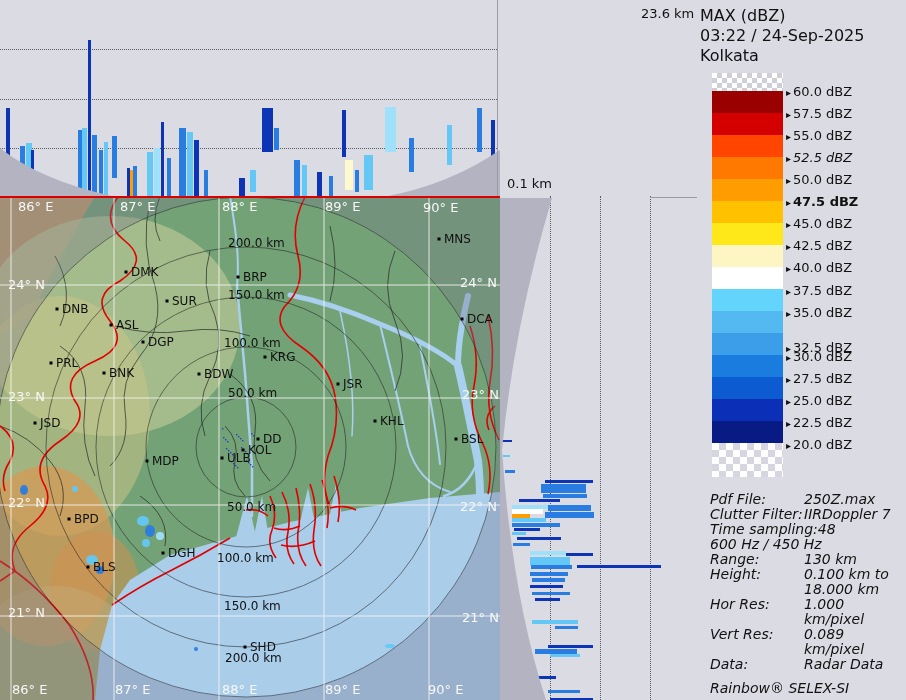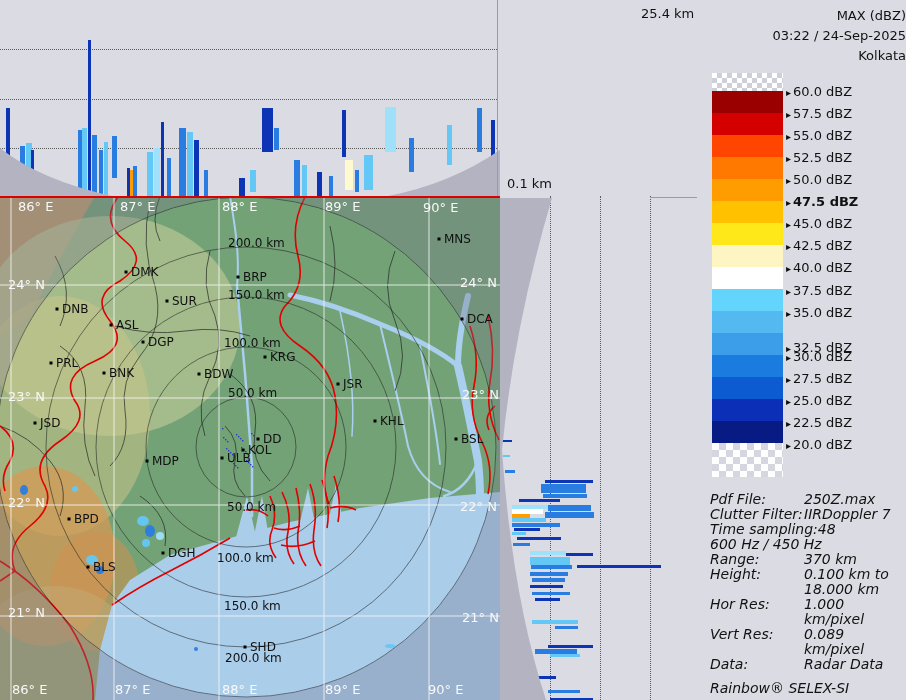--- a/index.html
+++ b/index.html
@@ -19,22 +19,22 @@
   #top-axis-label{left:641px;top:6px;}
   #right-axis-label{left:507px;top:176px;}
   .panel-edge-v{position:absolute;left:497px;top:0;width:1px;height:196px;background:#9a9aa8;}
   .panel-edge-h{position:absolute;left:650px;top:197px;width:47px;height:1px;background:#9a9aa8;}
   .curtain{position:absolute;left:0;top:0;pointer-events:none;}
 
   
   #map{position:absolute;left:0;top:196px;width:500px;height:504px;}
 
   
-  #title-block{position:absolute;left:700px;top:6px;width:206px;text-align:right;
-               font-size:13px;line-height:20px;}
+  #title-block{position:absolute;left:700px;top:6px;width:206px;text-align:left;
+               font-size:16px;line-height:20px;}
   #legend{position:absolute;left:700px;top:0;width:206px;height:700px;}
   #legend-colors{position:absolute;left:12px;top:73px;width:71px;}
   .legend-band{width:71px;height:22px;}
   .checker{background-color:#fff;
     background-image:linear-gradient(45deg,#cfcfda 25%,transparent 25%,transparent 75%,#cfcfda 75%),
                      linear-gradient(45deg,#cfcfda 25%,transparent 25%,transparent 75%,#cfcfda 75%);
     background-position:0 0,5px 5px;background-size:10px 10px;}
   .checker-big{background-color:#fff;
     background-image:linear-gradient(45deg,#d6d6e0 25%,transparent 25%,transparent 75%,#d6d6e0 75%),
                      linear-gradient(45deg,#d6d6e0 25%,transparent 25%,transparent 75%,#d6d6e0 75%);
@@ -97,21 +97,21 @@
       <div class="bar" style="left: 409px; width: 5px; top: 138px; height: 34px; background: rgb(42, 125, 224);"></div>
       <div class="bar" style="left: 447px; width: 5px; top: 125px; height: 40px; background: rgb(99, 200, 245);"></div>
       <div class="bar" style="left: 477px; width: 5px; top: 108px; height: 44px; background: rgb(42, 125, 224);"></div>
       <div class="bar" style="left: 491px; width: 4px; top: 120px; height: 40px; background: rgb(13, 52, 181);"></div>
       <svg class="curtain" width="500" height="196">
       <path d="M0,148 Q40,180 112,196 L0,196 Z" fill="#b3b3c2"></path>
       <path d="M388,196 Q450,184 500,150 L500,196 Z" fill="#b3b3c2"></path>
     </svg>
     <div class="panel-edge-v"></div>
   </div>
-  <div id="top-axis-label" class="axis-label">25.4 km</div>
+  <div id="top-axis-label" class="axis-label">23.6 km</div>
 
   <div id="right-panel">
       <div class="gridline-v" style="left: 150px;"></div>
       <div class="gridline-v" style="left: 100px;"></div>
       <div class="gridline-v" style="left: 50px;"></div>
     <div class="bar" style="top: 244px; height: 2px; left: 2px; width: 10px; background: rgb(13, 52, 181);"></div>
       <div class="bar" style="top: 259px; height: 2px; left: 3px; width: 7px; background: rgb(99, 200, 245);"></div>
       <div class="bar" style="top: 274px; height: 3px; left: 5px; width: 10px; background: rgb(42, 125, 224);"></div>
       <div class="bar" style="top: 284px; height: 3px; left: 45px; width: 48px; background: rgb(13, 52, 181);"></div>
       <div class="bar" style="top: 288px; height: 9px; left: 41px; width: 45px; background: rgb(42, 125, 224);"></div>
@@ -387,21 +387,21 @@
           <div class="legend-band" style="background: rgb(12, 91, 208);"></div>
           <div class="legend-band" style="background: rgb(12, 47, 184);"></div>
           <div class="legend-band" style="background: rgb(8, 26, 131);"></div>
         </div>
       <div class="legend-band checker-big" style="height:34px"></div>
     </div>
     <div id="legend-labels">
         <div class="legend-label" style="top: 91px;"><span class="legend-arrow">▸</span>60.0 dBZ</div>
         <div class="legend-label" style="top: 113.06px;"><span class="legend-arrow">▸</span>57.5 dBZ</div>
         <div class="legend-label" style="top: 135.12px;"><span class="legend-arrow">▸</span>55.0 dBZ</div>
-        <div class="legend-label" style="top: 157.18px;"><span class="legend-arrow">▸</span>52.5 dBZ</div>
+        <div class="legend-label" style="top: 157.18px; font-style: italic;"><span class="legend-arrow">▸</span>52.5 dBZ</div>
         <div class="legend-label" style="top: 179.24px;"><span class="legend-arrow">▸</span>50.0 dBZ</div>
         <div class="legend-label" style="top: 201.3px; font-weight: bold;"><span class="legend-arrow">▸</span>47.5 dBZ</div>
         <div class="legend-label" style="top: 223.36px;"><span class="legend-arrow">▸</span>45.0 dBZ</div>
         <div class="legend-label" style="top: 245.42px;"><span class="legend-arrow">▸</span>42.5 dBZ</div>
         <div class="legend-label" style="top: 267.48px;"><span class="legend-arrow">▸</span>40.0 dBZ</div>
         <div class="legend-label" style="top: 289.54px;"><span class="legend-arrow">▸</span>37.5 dBZ</div>
         <div class="legend-label" style="top: 311.6px;"><span class="legend-arrow">▸</span>35.0 dBZ</div>
         <div class="legend-label" style="top: 333.66px; margin-top: 13px;"><span class="legend-arrow">▸</span>32.5 dBZ</div>
         <div class="legend-label" style="top: 355.72px;"><span class="legend-arrow">▸</span>30.0 dBZ</div>
         <div class="legend-label" style="top: 377.78px;"><span class="legend-arrow">▸</span>27.5 dBZ</div>
@@ -423,21 +423,21 @@
         </div>
         <div class="meta-row">
           <div class="meta-label" style="width: auto;">Time sampling:</div>
           <div class="meta-value">48</div>
         </div>
         <div class="meta-row">
           <div class="meta-value">600 Hz / 450 Hz</div>
         </div>
         <div class="meta-row">
           <div class="meta-label">Range:</div>
-          <div class="meta-value">370 km</div>
+          <div class="meta-value">130 km</div>
         </div>
         <div class="meta-row">
           <div class="meta-label">Height:</div>
           <div class="meta-value">0.100 km to
 18.000 km</div>
         </div>
         <div class="meta-row">
           <div class="meta-label">Hor Res:</div>
           <div class="meta-value">1.000 km/pixel</div>
         </div>

